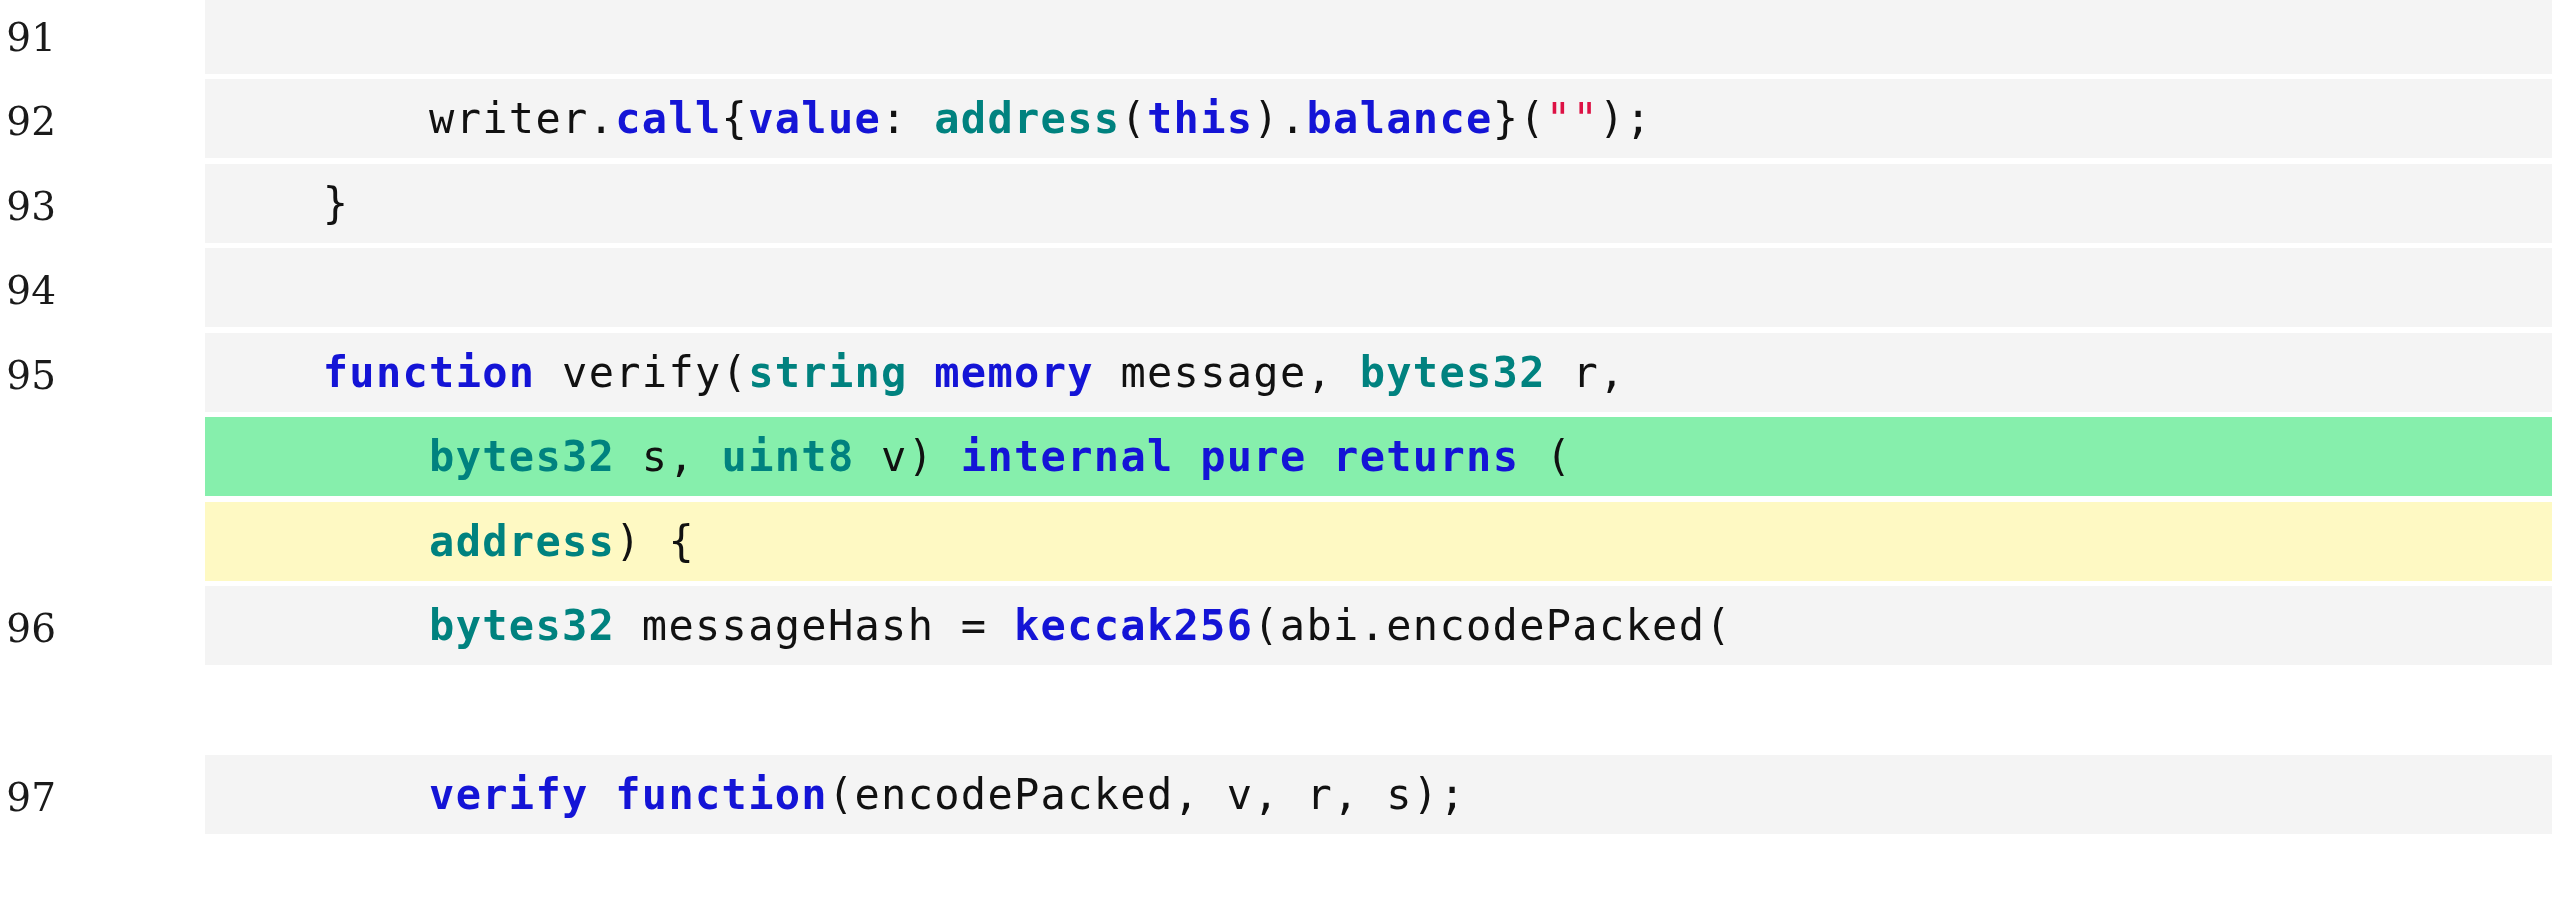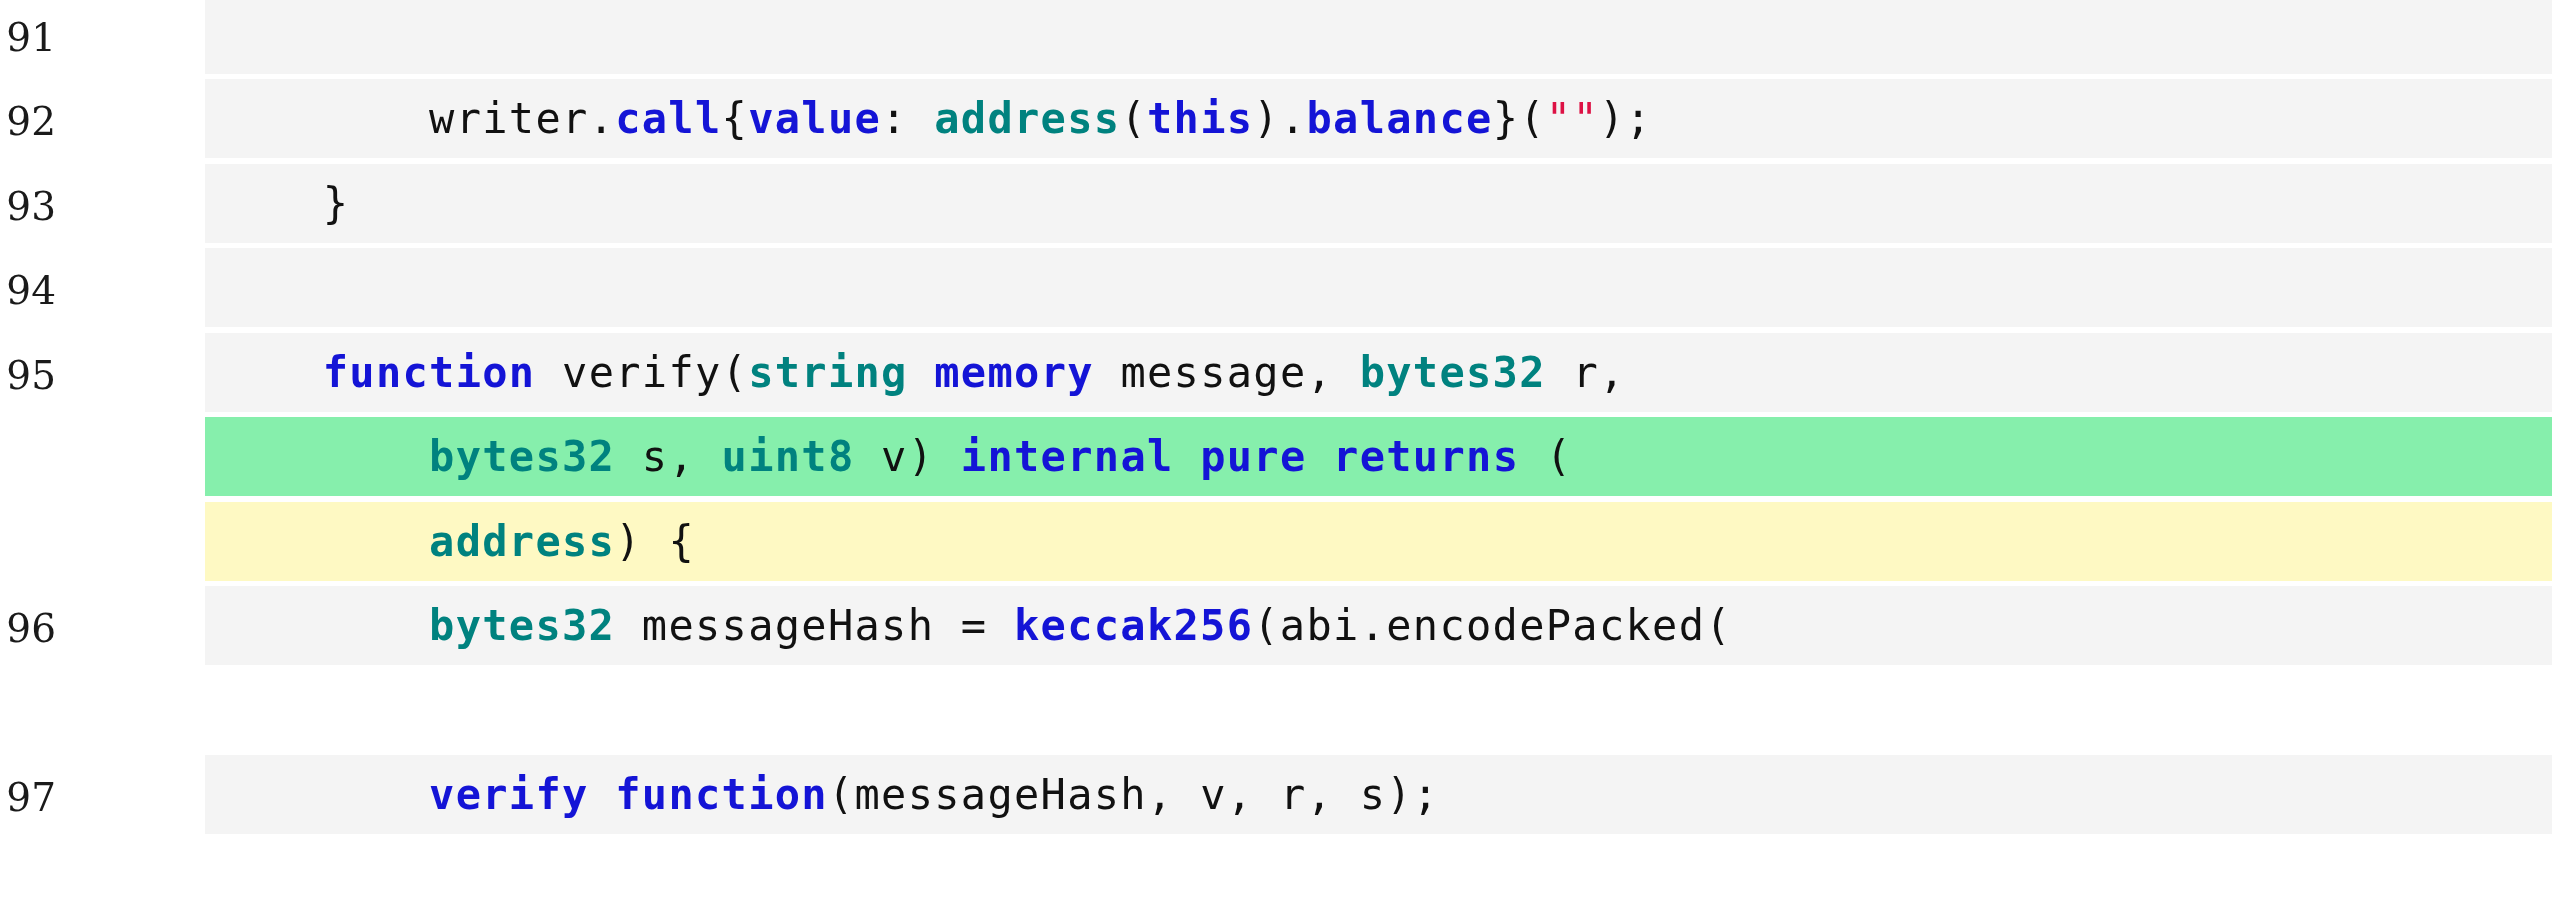--- a/index.html
+++ b/index.html
@@ -113,17 +113,17 @@
       <div class="code-row" style="top: 417px; background: #86efac;">
         <div class="code-text"><span class="tok-plain" style="color: rgb(17, 17, 17);">        </span><span class="tok-type" style="color: rgb(0, 130, 127);">bytes32</span><span class="tok-plain" style="color: rgb(17, 17, 17);"> s, </span><span class="tok-type" style="color: rgb(0, 130, 127);">uint8</span><span class="tok-plain" style="color: rgb(17, 17, 17);"> v) </span><span class="tok-kw" style="color: rgb(20, 20, 214);">internal</span><span class="tok-plain" style="color: rgb(17, 17, 17);"> </span><span class="tok-kw" style="color: rgb(20, 20, 214);">pure</span><span class="tok-plain" style="color: rgb(17, 17, 17);"> </span><span class="tok-kw" style="color: rgb(20, 20, 214);">returns</span><span class="tok-plain" style="color: rgb(17, 17, 17);"> (</span></div>
       </div>
       <div class="code-row" style="top: 502px; background: #fef9c3;">
         <div class="code-text"><span class="tok-plain" style="color: rgb(17, 17, 17);">        </span><span class="tok-type" style="color: rgb(0, 130, 127);">address</span><span class="tok-plain" style="color: rgb(17, 17, 17);">) {</span></div>
       </div>
       <div class="code-row" style="top: 586px; background: rgb(244, 244, 244);">
         <div class="code-text"><span class="tok-plain" style="color: rgb(17, 17, 17);">        </span><span class="tok-type" style="color: rgb(0, 130, 127);">bytes32</span><span class="tok-plain" style="color: rgb(17, 17, 17);"> messageHash = </span><span class="tok-builtin" style="color: rgb(20, 20, 214);">keccak256</span><span class="tok-plain" style="color: rgb(17, 17, 17);">(abi.encodePacked(</span></div>
       </div>
       <div class="code-row" style="top: 755px; background: rgb(244, 244, 244);">
-        <div class="code-text"><span class="tok-plain" style="color: rgb(17, 17, 17);">        </span><span class="tok-kw" style="color: rgb(20, 20, 214);">verify</span><span class="tok-plain" style="color: rgb(17, 17, 17);"> </span><span class="tok-builtin" style="color: rgb(20, 20, 214);">function</span><span class="tok-plain" style="color: rgb(17, 17, 17);">(messageHash, v, r, s);</span></div>
+        <div class="code-text"><span class="tok-plain" style="color: rgb(17, 17, 17);">        </span><span class="tok-kw" style="color: rgb(20, 20, 214);">verify</span><span class="tok-plain" style="color: rgb(17, 17, 17);"> </span><span class="tok-builtin" style="color: rgb(20, 20, 214);">function</span><span class="tok-plain" style="color: rgb(17, 17, 17);">(encodePacked, v, r, s);</span></div>
       </div>
     </div>
 </div>
 
 
 </body></html>

